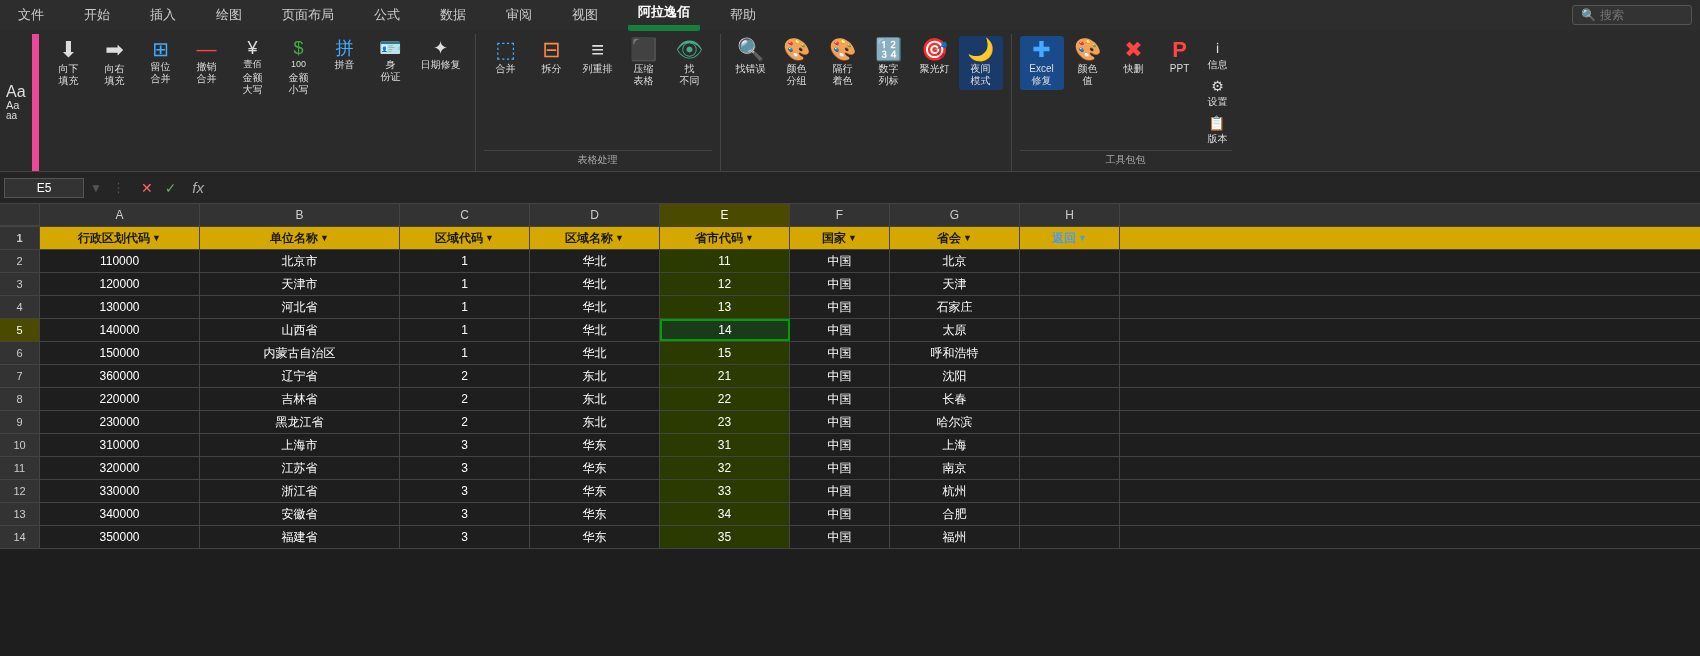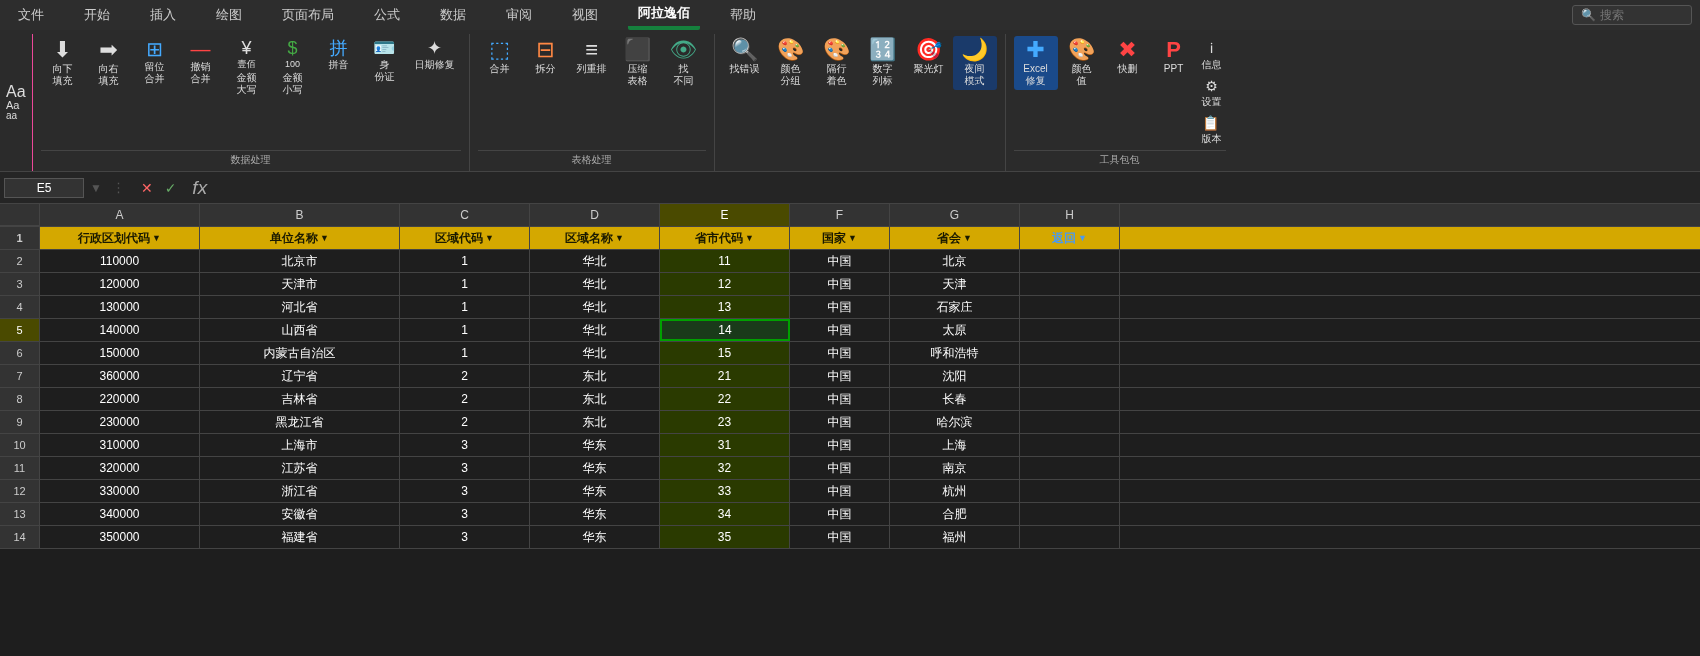--- a/index.html
+++ b/index.html
@@ -1,42 +1,42 @@
 <!DOCTYPE html>
 <html><head>
   <meta charset="utf-8">
   <style>
     * { margin: 0; padding: 0; box-sizing: border-box; }
     body { font-family: 'Microsoft YaHei', Arial, sans-serif; background: #1e1e1e; color: #fff; font-size: 12px; overflow: hidden; width: 1700px; height: 656px; }
 
     
     .menu-bar { display: flex; align-items: center; background: #2d2d2d; height: 30px; padding: 0 8px; gap: 20px; }
     .menu-item { padding: 4px 10px; color: #ccc; cursor: pointer; border-radius: 2px; font-size: 13px; }
-    .menu-item.active { color: #fff; font-weight: bold; border-bottom: 4px solid #15803d; }
+    .menu-item.active { color: #fff; font-weight: bold; border-bottom: 6px solid #15803d; }
 
     
     .ribbon { background: #2b2b2b; border-bottom: 1px solid #444; }
     .ribbon-content { display: flex; align-items: stretch; padding: 4px 0 0 0; min-height: 90px; }
     .ribbon-group { display: flex; flex-direction: column; align-items: center; border-right: 1px solid #444; padding: 2px 8px; position: relative; }
     .ribbon-group-buttons { display: flex; flex-direction: row; align-items: flex-start; gap: 2px; flex: 1; }
     .ribbon-group-label { font-size: 10px; color: #aaa; padding: 2px 0; text-align: center; border-top: 1px solid #444; width: 100%; margin-top: 2px; }
 
     .ribbon-btn { display: flex; flex-direction: column; align-items: center; justify-content: center; padding: 3px 6px; cursor: pointer; border-radius: 3px; min-width: 44px; font-size: 10px; color: #ddd; gap: 2px; }
     .ribbon-btn .icon { font-size: 22px; line-height: 1; }
     .ribbon-btn .label { font-size: 10px; text-align: center; line-height: 1.2; }
 
     .ribbon-btn-sm { display: flex; flex-direction: column; align-items: center; justify-content: center; padding: 2px 4px; cursor: pointer; border-radius: 2px; font-size: 10px; color: #ddd; gap: 1px; }
 
     
     .formula-bar { display: flex; align-items: center; background: #252525; border-bottom: 1px solid #444; height: 32px; padding: 0 4px; gap: 4px; }
     .cell-ref { width: 80px; background: #333; border: 1px solid #555; color: #fff; padding: 2px 6px; font-size: 12px; text-align: center; }
     .formula-icons { display: flex; gap: 4px; padding: 0 4px; color: #aaa; font-size: 14px; }
     .formula-icon { cursor: pointer; padding: 2px 4px; }
     .formula-input { flex: 1; background: #252525; border: none; color: #fff; font-size: 12px; padding: 2px 6px; outline: none; }
-    .fx-label { color: #aaa; font-style: italic; font-size: 19px; padding: 0 4px; }
+    .fx-label { color: #aaa; font-style: italic; font-size: 15px; padding: 0 4px; }
 
     
     .spreadsheet { display: flex; flex-direction: column; flex: 1; overflow: hidden; }
     .col-headers { display: flex; background: #333; border-bottom: 1px solid #444; }
     .row-col { width: 40px; min-width: 40px; background: #333; border-right: 1px solid #444; border-bottom: 1px solid #444; }
     .col-header { display: flex; align-items: center; justify-content: center; border-right: 1px solid #444; font-size: 12px; color: #ccc; cursor: pointer; height: 22px; }
     .col-header.active { background: #4a4a00; color: #fff; }
     .row { display: flex; border-bottom: 1px solid #444; }
     .row.header-row { background: #d4a800; font-weight: bold; }
     .row-num { width: 40px; min-width: 40px; display: flex; align-items: center; justify-content: center; background: #333; border-right: 1px solid #444; font-size: 11px; color: #ccc; height: 22px; cursor: pointer; }
@@ -91,21 +91,21 @@
   <div style="flex:1"></div>
   <div class="search-bar">
     <span>🔍</span>
     <input type="text" placeholder="搜索" style="">
   </div>
 </div>
 
 <div class="ribbon">
   <div class="ribbon-content">
 
-    <div style="display:flex;flex-direction:column;justify-content:center;padding:4px 6px;border-right:1px solid #ec4899;">
+    <div style="display:flex;flex-direction:column;justify-content:center;padding:4px 6px;border-right:7px solid #ec4899;">
       <div class="aa-icon">
         <span class="big">Aa</span>
         <span>Aa</span>
         <span class="small">aa</span>
       </div>
     </div>
 
     <div class="ribbon-group">
       <div class="ribbon-group-buttons">
         <div class="ribbon-btn">
@@ -140,21 +140,20 @@
         </div>
         <div class="ribbon-btn">
           <span class="icon" style="font-size:18px;">🪪</span>
           <span class="label">身<br>份证</span>
         </div>
         <div class="ribbon-btn">
           <span class="icon" style="font-size:18px;">✦</span>
           <span class="label">日期修复</span>
         </div>
       </div>
-      <div class="ribbon-group-label">数据处理</div>
     </div>
 
     <div class="ribbon-group">
       <div class="ribbon-group-buttons">
         <div class="ribbon-btn">
           <span class="icon" style="font-size:22px;color:#4af;">⬚</span>
           <span class="label">合并</span>
         </div>
         <div class="ribbon-btn">
           <span class="icon" style="font-size:22px;color:#f84;">⊟</span>

